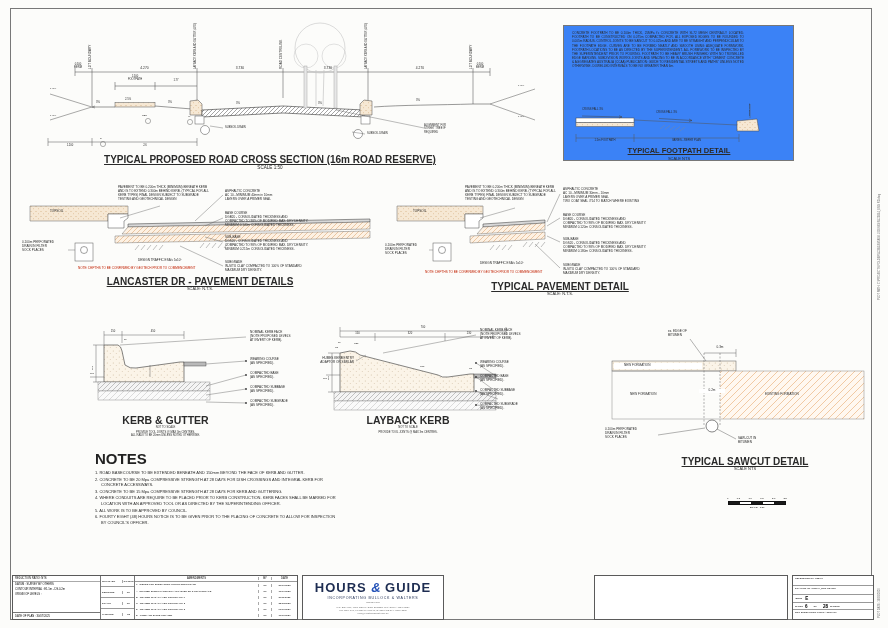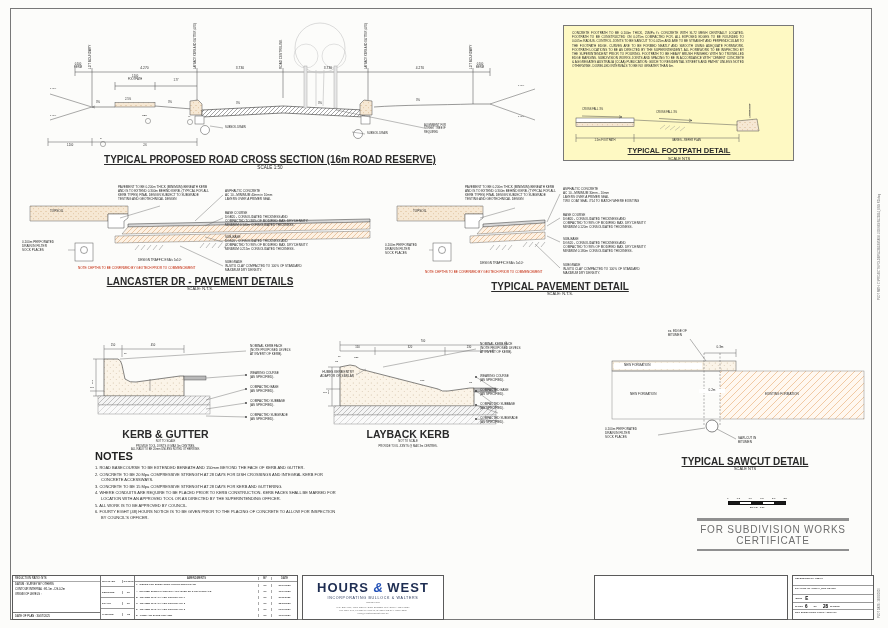--- a/index.html
+++ b/index.html
@@ -9,21 +9,21 @@
 #frame{position:absolute;left:10px;top:8px;width:862px;height:612px;border:1px solid #787878}
 .abs{position:absolute}
 .lbl{position:absolute;color:#2a2a2a;line-height:1.28;white-space:pre-line}
 .ctr{text-align:center}.rt{text-align:right}
 .b{font-weight:bold}.u{text-decoration:underline}
 .red{color:#c22000}.gray{color:#6e6e6e}.navy{color:#1e2d52}
 .jst{text-align:justify}
 .vrt{transform:rotate(-90deg);transform-origin:0 0;white-space:nowrap}
 .f22{font-size:2.4px}.f25{font-size:2.7px}.f28{font-size:3.1px}.f3{font-size:3.3px}
 .f35{font-size:3.6px}.f4{font-size:4px}.f45{font-size:4.6px}
-.f8{font-size:7.5px}.f9{font-size:10px}.f10{font-size:11px}.f11{font-size:10.5px}.f13{font-size:13px}
+.f8{font-size:7.5px}.f9{font-size:10px}.f10{font-size:15px}.f11{font-size:10.5px}.f13{font-size:13px}
 svg.lw{position:absolute;left:0;top:0;overflow:visible}
 .box{position:absolute;border:1px solid #5a5a5a;background:#fff}
 .tbrow{display:flex;border-bottom:0.5px solid #9a9a9a;align-items:center}
 .bar{height:2.5px;background:#909090}
 .seg{height:100%}
 </style>
 </head>
 <body>
 
 <div id="page">
@@ -129,21 +129,21 @@
   <div class="lbl f22" style="left:80px;top:123px">S</div>
   <div class="lbl f25" style="left:404px;top:110px;width:46px">ALIGNMENT FOR
 STREET TREE IF
 REQUIRED</div>
   <div class="lbl f25 ctr" style="left:38px;top:130px;width:24px">1.200</div>
   <div class="lbl f25 ctr" style="left:110px;top:130px;width:30px">2.6</div>
   <div class="lbl f9 b u ctr" style="left:75px;top:140px;width:350px">TYPICAL PROPOSED ROAD CROSS SECTION (16m ROAD RESERVE)</div>
   <div class="lbl f45 ctr" style="left:75px;top:151px;width:350px">SCALE 1:50</div>
 </div>
 
-<div class="abs" style="left:563px;top:25px;width:231px;height:136px;border:1px solid #777;background:#fef9c3">
+<div class="abs" style="left:563px;top:25px;width:231px;height:136px;border:1px solid #777;background:#3b82f6">
   <svg class="lw" width="231" height="136">
     <rect x="12" y="92" width="58" height="4.5" fill="#fff" stroke="#444" stroke-width="0.5"></rect>
     <rect x="12" y="96.5" width="58" height="4" fill="url(#dots)" stroke="#555" stroke-width="0.5"></rect>
     <path d="M18,90 L58,91 M55,89.6 L58,91 L55,92" stroke="#444" stroke-width="0.5" fill="none"></path>
     <path d="M70,94 L173,99" stroke="#555" stroke-width="0.5"></path>
     <path d="M96,103 l5,-4 M101,103.5 l5,-4 M106,104 l5,-4 M111,104.5 l5,-4 M116,105 l5,-4" stroke="#888" stroke-width="0.4"></path>
     <path d="M95,92.5 L128,94.5 M125,93 L128,94.5 L125,95.6" stroke="#444" stroke-width="0.5" fill="none"></path>
     <polygon points="173,95 193,93 195,105 173,105" fill="url(#dots)" stroke="#444" stroke-width="0.5"></polygon>
     <path d="M186,78 V92" stroke="#555" stroke-width="0.5"></path>
     <path d="M12,112 H175 M12,108 V116 M70,108 V116 M175,108 V116" stroke="#555" stroke-width="0.5"></path>
@@ -228,21 +228,21 @@
 MAXIMUM DRY DENSITY.</div>
   <div class="lbl f28" style="left:-10px;top:64px;width:44px">0.100m PERFORATED
 DRAIN IN FILTER
 SOCK PLACES</div>
   <div class="lbl f28" style="left:85px;top:82px">DESIGN TRAFFIC ESA's 5x10⁵</div>
   <div class="lbl f28 red" style="left:30px;top:91px;width:270px">NOTE: DEPTHS TO BE CONFIRMED BY GEOTECH PRIOR TO COMMENCEMENT</div>
   <div class="lbl f9 b u ctr" style="left:35px;top:101px;width:260px">TYPICAL PAVEMENT DETAIL</div>
   <div class="lbl f4 ctr" style="left:35px;top:111px;width:260px">SCALE: N.T.S.</div>
 </div>
 
-<div class="abs" style="left:88px;top:339px;width:530px;height:148px">
+<div class="abs" style="left:88px;top:325px;width:530px;height:148px">
   <svg class="lw" width="530" height="148">
     <path d="M16,20 L30,20 Q33,21 34,26 L37,40 Q42,44 48,43 L92,37 L96,37 L96,57 L16,57 Z" fill="url(#dotsLight)" stroke="#333" stroke-width="0.6"></path>
     <rect x="96" y="37" width="22" height="4" fill="#b9b9b9" stroke="#333" stroke-width="0.4"></rect>
     <path d="M16,10 H96 M16,6 V20 M34,6 V18 M96,6 V14" stroke="#555" stroke-width="0.45"></path>
     <path d="M8,20 V57 M5,20 H16 M5,57 H16" stroke="#555" stroke-width="0.45"></path>
     <path d="M2,52 H16" stroke="#555" stroke-width="0.45"></path>
     <path d="M62,40 V52" stroke="#555" stroke-width="0.45"></path>
     <rect x="10" y="57" width="112" height="9" fill="url(#hatchGray)" stroke="#777" stroke-width="0.4"></rect>
     <rect x="10" y="66" width="112" height="9" fill="url(#hatchGray2)" stroke="#777" stroke-width="0.4"></rect>
     <circle cx="158" cy="36" r="0.9" fill="#333"></circle>
@@ -362,26 +362,20 @@
   <div style="display:flex;height:3.5px;border:0.5px solid #111;width:58px;margin:1px auto">
     <div class="seg" style="width:20%;background:#1a1a1a"></div>
     <div class="seg" style="width:20%;background:#fff"></div>
     <div class="seg" style="width:20%;background:#1a1a1a"></div>
     <div class="seg" style="width:20%;background:#fff"></div>
     <div class="seg" style="width:20%;background:#1a1a1a"></div>
   </div>
   <div class="f22 ctr">SCALE - 1:50</div>
 </div>
 
-<div class="abs" style="left:697px;top:518px;width:152px">
-  <div class="bar"></div>
-  <div class="f9 ctr gray" style="letter-spacing:0.8px;margin-top:3px">FOR SUBDIVISION WORKS</div>
-  <div class="f9 ctr gray" style="letter-spacing:0.8px;margin-bottom:3px">CERTIFICATE</div>
-  <div class="bar"></div>
-</div>
 
 <div class="box" style="left:12px;top:575px;width:286px;height:45px;display:flex">
   <div style="width:88px;border-right:0.5px solid #777;display:flex;flex-direction:column">
     <div class="f25" style="padding:1px 2px;border-bottom:0.5px solid #aaa">REDUCTION RATIO:   NTS</div>
     <div class="f25" style="padding:1px 2px">DATUM :   SURVEY BY OTHERS</div>
     <div class="f25" style="padding:1px 2px">CONTOUR INTERVAL   : E1.1m - DS.0.2m</div>
     <div class="f25" style="padding:1px 2px;flex:1">ORIGIN OF LEVELS :</div>
     <div class="f25" style="padding:1.5px 2px;border-top:0.5px solid #777">DATE OF PLAN  :  30/07/2025</div>
   </div>
   <div style="width:34px;border-right:0.5px solid #777;display:flex;flex-direction:column">
@@ -438,21 +432,21 @@
           <span class="f22 ctr" style="width:13px;border-left:0.5px solid #aaa">CP</span>
           <span class="f22 ctr" style="width:26px;border-left:0.5px solid #aaa">16/01/2026</span>
         </div>
   </div>
 </div>
 
 <div class="box" style="left:302px;top:575px;width:142px;height:45px;text-align:center;padding-top:3px">
   <div style="line-height:1">
     <span class="f13 b navy" style="letter-spacing:1px">HOURS</span>
     <span class="f13 b" style="color:#2553b8;font-style:italic">&amp;</span>
-    <span class="f13 b navy" style="letter-spacing:1px">WEST</span>
+    <span class="f13 b navy" style="letter-spacing:1px">GUIDE</span>
   </div>
   <div class="f35 navy" style="letter-spacing:0.7px;margin-top:1px">INCORPORATING  BULLOCK &amp; WALTERS</div>
   <div class="f22 gray" style="margin-top:1px">SINCE 1893</div>
   <div class="f22 gray" style="margin-top:1.5px">P.O. BOX 307, UNIT 3/32 MASON STREET ULLADULLA NSW 2539</div>
   <div class="f22 gray">P.O. BOX 346, 1/6 BEACH ROAD, BATEMANS BAY NSW 2536</div>
   <div class="f22 gray">mail@rygateandwest.com.au</div>
 </div>
 
 
 <div class="box" style="left:594px;top:575px;width:194px;height:45px;display:flex;flex-direction:column">

